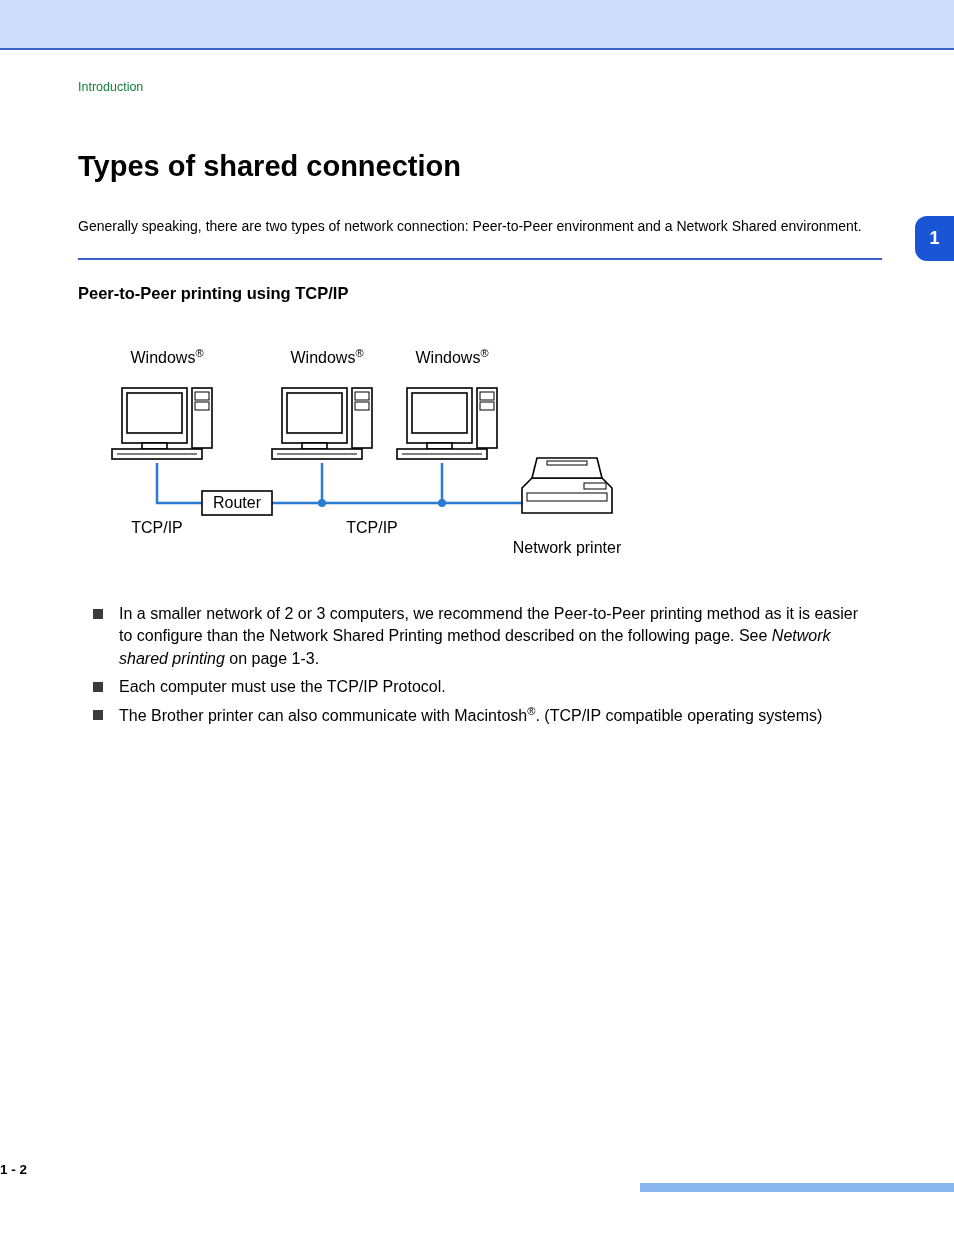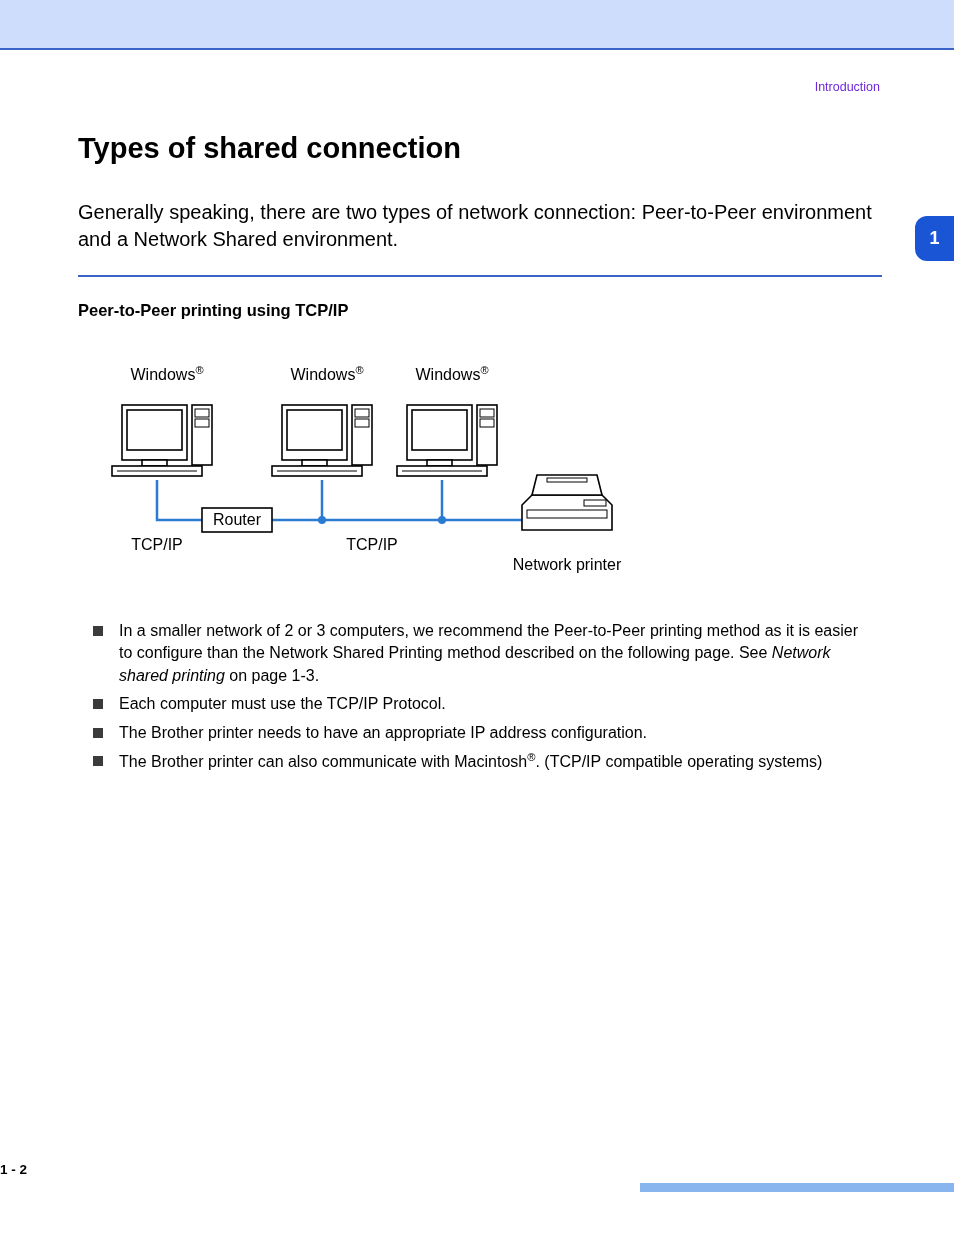--- a/index.html
+++ b/index.html
@@ -18,33 +18,32 @@
     height: 2px;
     background: #3a63c8;
   }
   .page {
     position: relative;
     padding: 30px 72px 60px 78px;
     box-sizing: border-box;
     min-height: 1180px;
   }
   .breadcrumb {
-    text-align: right;
     font-size: 12.5px;
-    color: #6d28d9;
-    margin-bottom: 38px;
+    color: #15803d;
+    margin-bottom: 56px;
     padding-right: 2px;
   }
   h1.title {
     font-size: 29px;
     font-weight: bold;
     margin: 0 0 34px 0;
   }
   p.body {
-    font-size: 20px;
+    font-size: 14px;
     line-height: 1.35;
     margin: 0 0 22px 0;
   }
   h2.subtitle {
     font-size: 20px;
     font-weight: bold;
     margin: 18px 0 4px 0;
   }
   .sub-rule {
     height: 0;
@@ -214,21 +213,20 @@
       <text x="270" y="200" text-anchor="middle" class="dlabel">TCP/IP</text>
       <text x="465" y="220" text-anchor="middle" class="dlabel">Network printer</text>
     </svg>
   </div>
 
   <ul class="bullets">
     <li>
       <span>In a smaller network of 2 or 3 computers, we recommend the Peer-to-Peer printing method as it is easier to configure than the Network Shared Printing method described on the following page. See </span><span class="italic">Network shared printing</span><span> on page 1-3.</span>
     </li>
     <li><span>Each computer must use the TCP/IP Protocol.</span></li>
-    <li><span>The Brother printer needs to have an appropriate IP address configuration.</span></li>
     <li>
       <span>The Brother printer can also communicate with Macintosh</span><span class="reg">®</span><span>. (TCP/IP compatible operating systems)</span>
     </li>
   </ul>
 
   <div class="footer-area">
     <div class="page-num">1 - 2</div>
     <div class="footer-bar"></div>
   </div>
 

